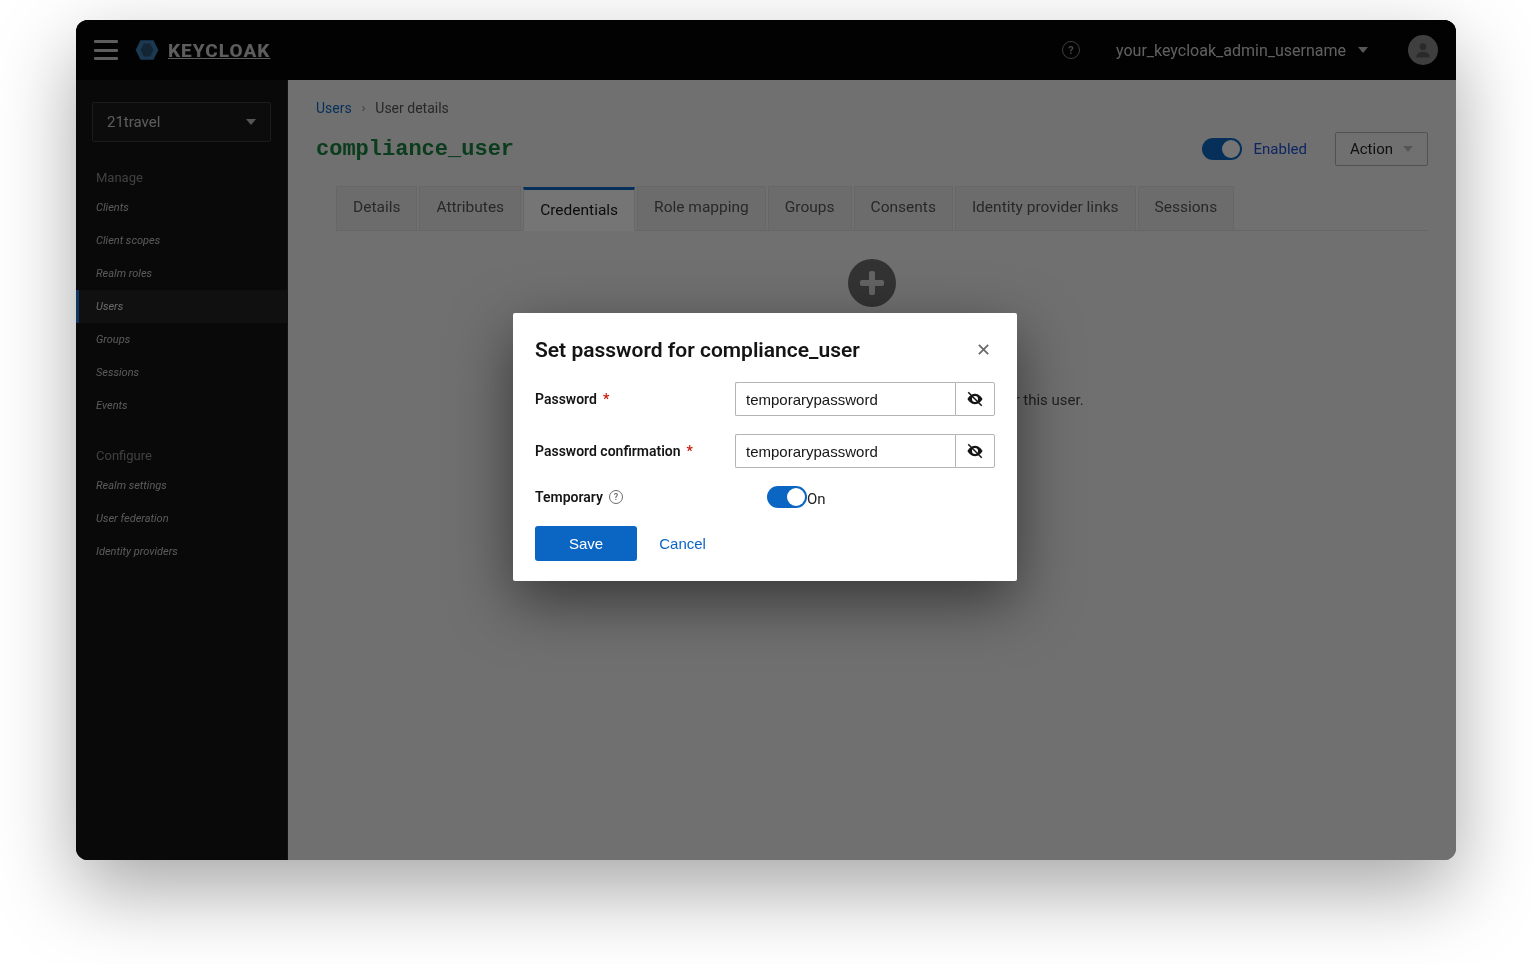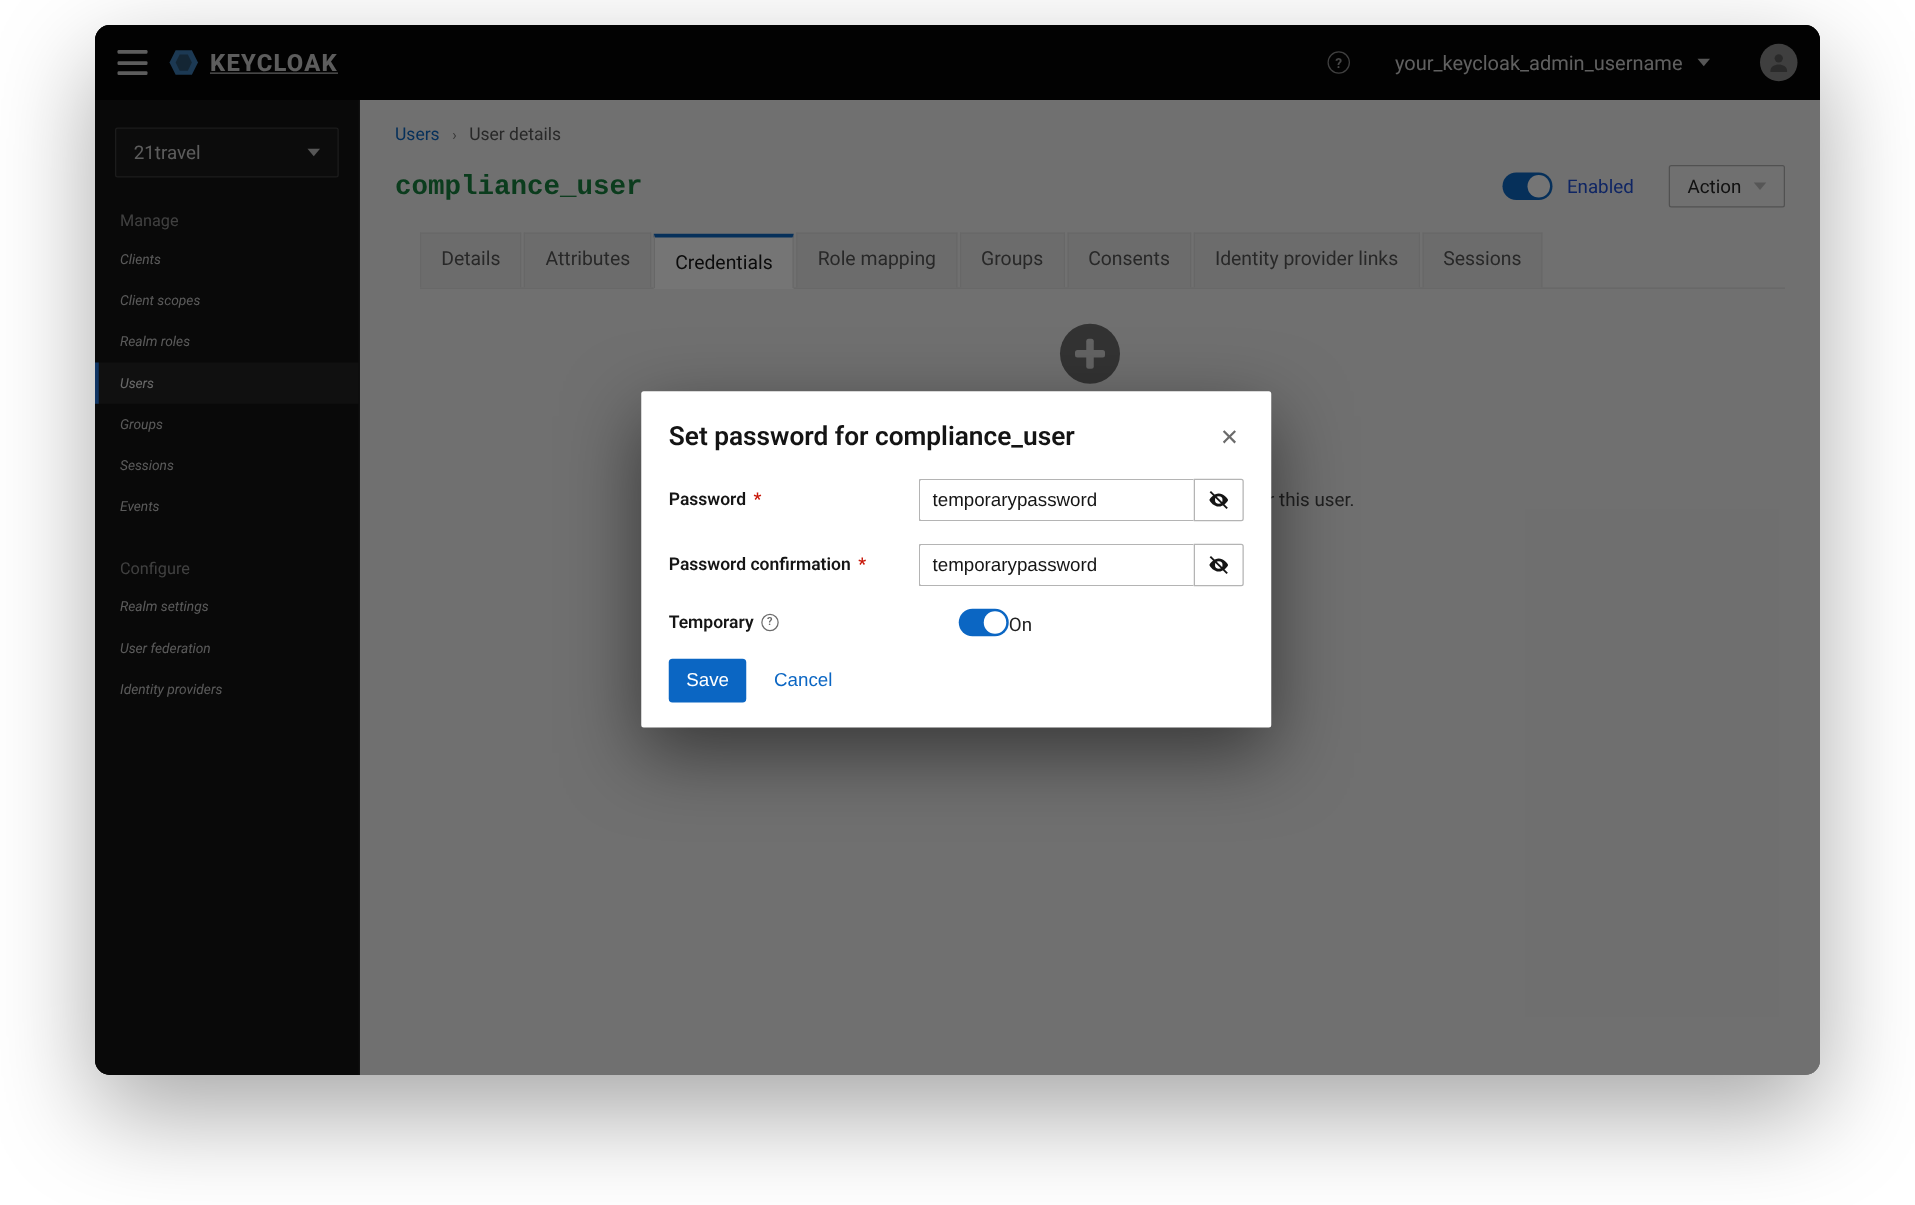--- a/index.html
+++ b/index.html
@@ -197,21 +197,21 @@
   }
   .eye-btn svg { width: 18px; height: 18px; fill: #151515; }
 
   .toggle-row { display: flex; align-items: flex-end; flex: 1; }
   .toggle-row .toggle { margin-left: 32px; }
   .onoff { font-size: 15px; color: #222; }
 
   .modal-actions { display: flex; align-items: center; gap: 22px; margin-top: 16px; }
   .btn-primary {
     background: #0b66c3; color: #fff; border: none;
-    padding: 9px 14px; font-size: 15px; font-weight: 500;
+    padding: 9px 34px; font-size: 15px; font-weight: 500;
     border-radius: 3px; cursor: pointer;
   }
   .btn-link { color: #0b66c3; font-size: 15px; cursor: pointer; background: none; border: none; }
 
 </style>
 </head>
 <body>
 
 <div class="window">
 

